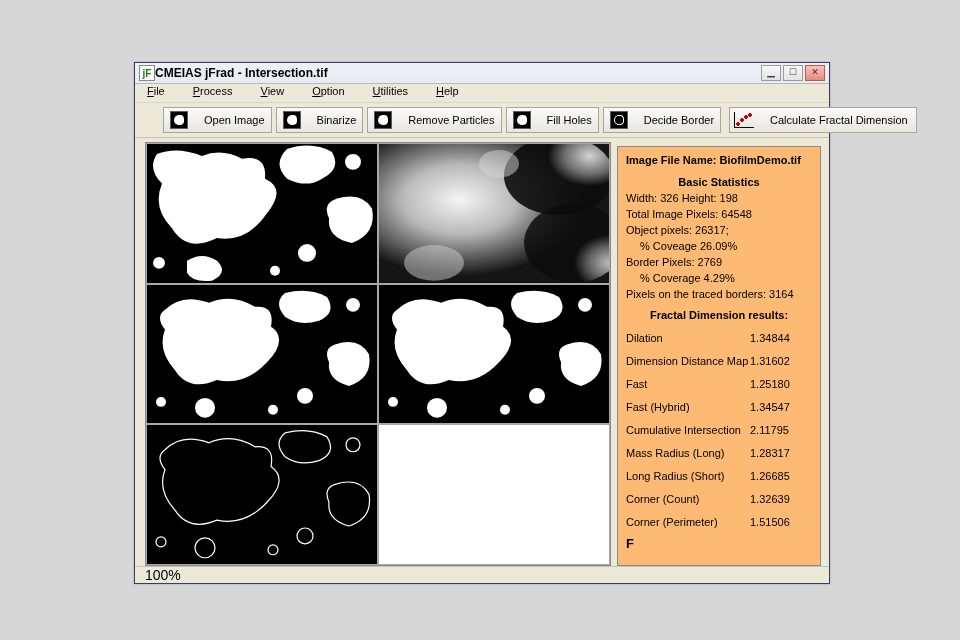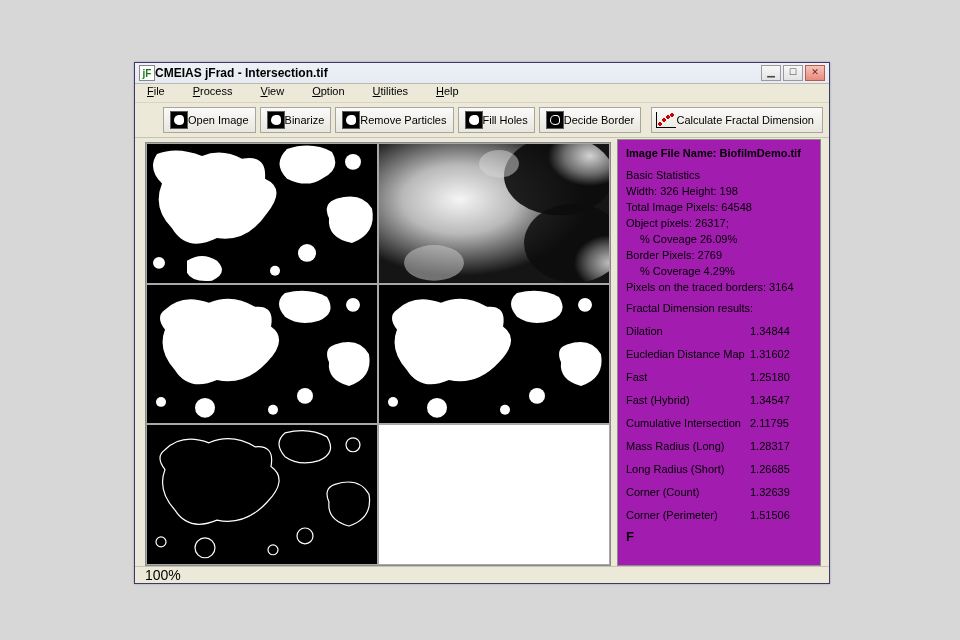--- a/index.html
+++ b/index.html
@@ -93,21 +93,21 @@
     display: flex;
     align-items: center;
     padding: 2px 6px 2px 28px;
     gap: 4px;
     border-bottom: 1px solid #c6c2b4;
   }
   .tbtn {
     height: 24px;
     display: inline-flex;
     align-items: center;
-    gap: 0;
+    gap: 16px;
     padding: 0 6px;
     background: linear-gradient(#fafafa,#e8e6dd);
     border: 1px solid #a8a69a;
     font-size: 11px;
     color: #000;
     cursor: default;
     white-space: nowrap;
   }
   .tbtn .ticon {
     width: 16px; height: 16px;
@@ -167,32 +167,32 @@
     background: #000;
     position: relative;
     overflow: hidden;
   }
   .panel.blank { background: #fff; }
   .panel svg { position: absolute; inset: 0; width: 100%; height: 100%; }
 
   
   .side {
     flex: 1 1 auto;
-    margin: 1px 8px 0 6px;
-    background: #a21caf;
+    margin: 8px 8px 0 6px;
+    background: #fdba74;
     border: 1px solid #8a8a8a;
     padding: 6px 8px;
     overflow: hidden;
     font-size: 11px;
     line-height: 1.45;
     color: #000;
   }
   .side .fn-line { margin-bottom: 6px; }
   .side .fn-line b { font-weight: bold; }
-  .side .sec-title { font-weight: normal; margin-top: 2px; }
+  .side .sec-title { font-weight: bold; margin-top: 2px; text-align: center; }
   .side .sec-title.gap { margin-top: 6px; }
   .side .indent { padding-left: 14px; }
   .frac-row {
     display: flex;
     justify-content: space-between;
     margin-top: 7px;
     padding-right: 6px;
   }
   .frac-row .lbl { flex: 1 1 auto; }
   .frac-row .val { width: 56px; text-align: left; }
@@ -368,21 +368,21 @@
       <div>Pixels on the traced borders:  3164</div>
 
       <div class="sec-title gap">Fractal Dimension results:</div>
 
       <div id="frac-rows">
           <div class="frac-row">
             <span class="lbl">Dilation</span>
             <span class="val">1.34844</span>
           </div>
           <div class="frac-row">
-            <span class="lbl">Eucledian Distance Map</span>
+            <span class="lbl">Dimension Distance Map</span>
             <span class="val">1.31602</span>
           </div>
           <div class="frac-row">
             <span class="lbl">Fast</span>
             <span class="val">1.25180</span>
           </div>
           <div class="frac-row">
             <span class="lbl">Fast (Hybrid)</span>
             <span class="val">1.34547</span>
           </div>

